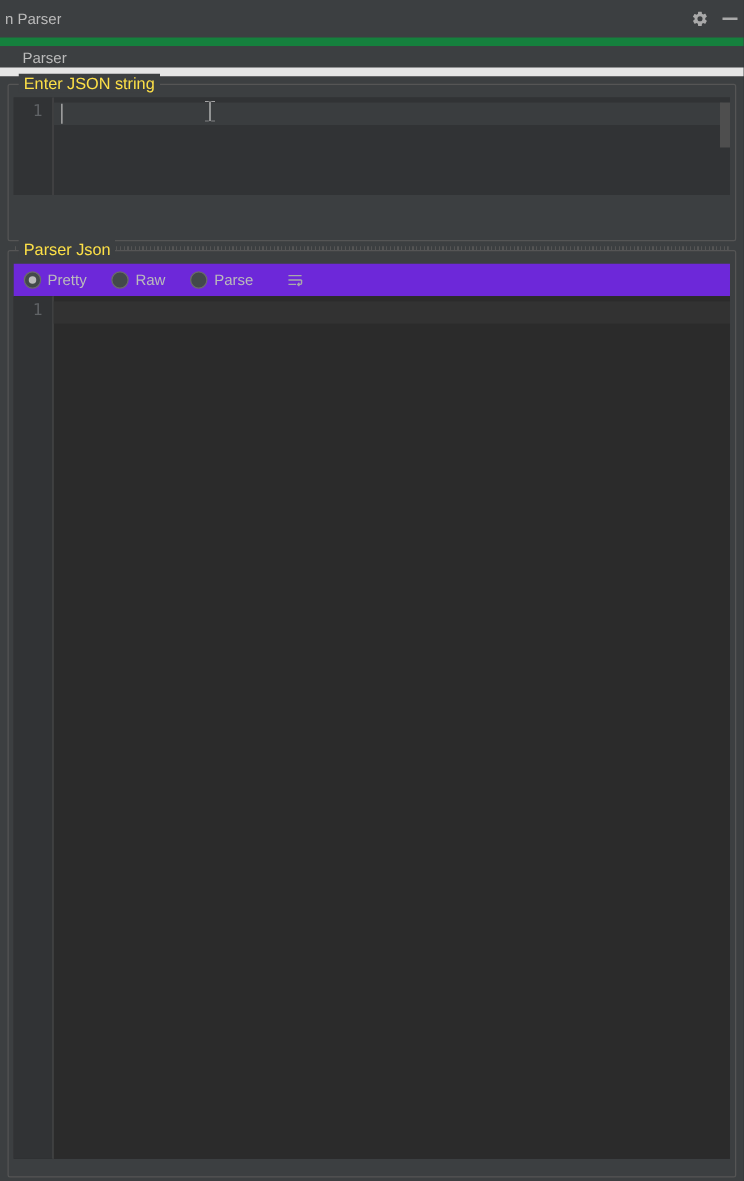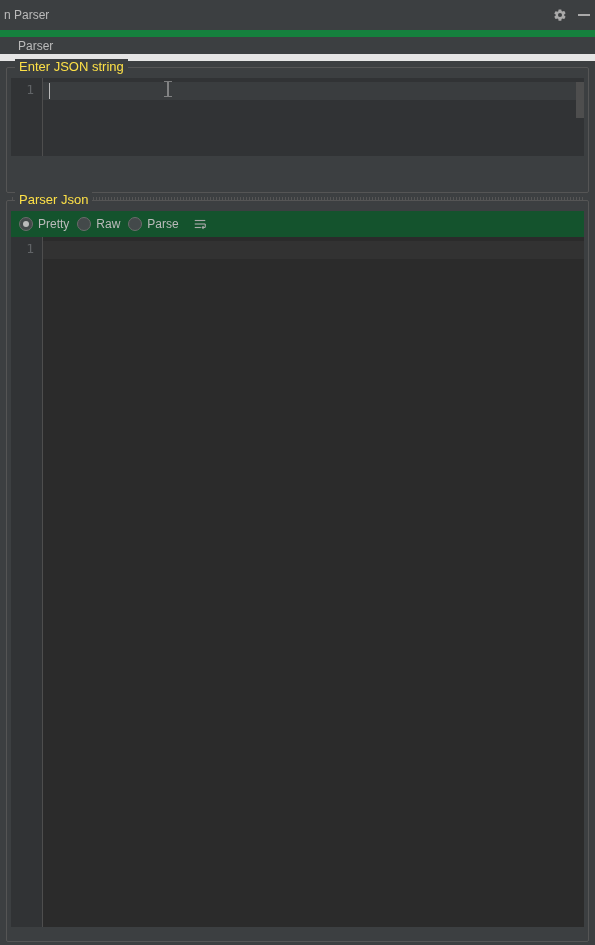--- a/index.html
+++ b/index.html
@@ -159,23 +159,23 @@
       background: repeating-linear-gradient(90deg, #555 0, #555 1px, #3c3f41 1px, #3c3f41 3px);
       margin: 0 6px;
       cursor: row-resize;
     }
     .output-panel {
       height: 742px;
     }
     .view-mode-bar {
       display: flex;
       align-items: center;
-      gap: 4px;
+      gap: 16px;
       padding: 6px 8px;
-      background: #14532d;
+      background: #6d28d9;
       margin: 10px 4px 0 4px;
     }
     .radio-group {
       display: flex;
       align-items: center;
       gap: 2px;
     }
     .radio {
       width: 14px;
       height: 14px;

